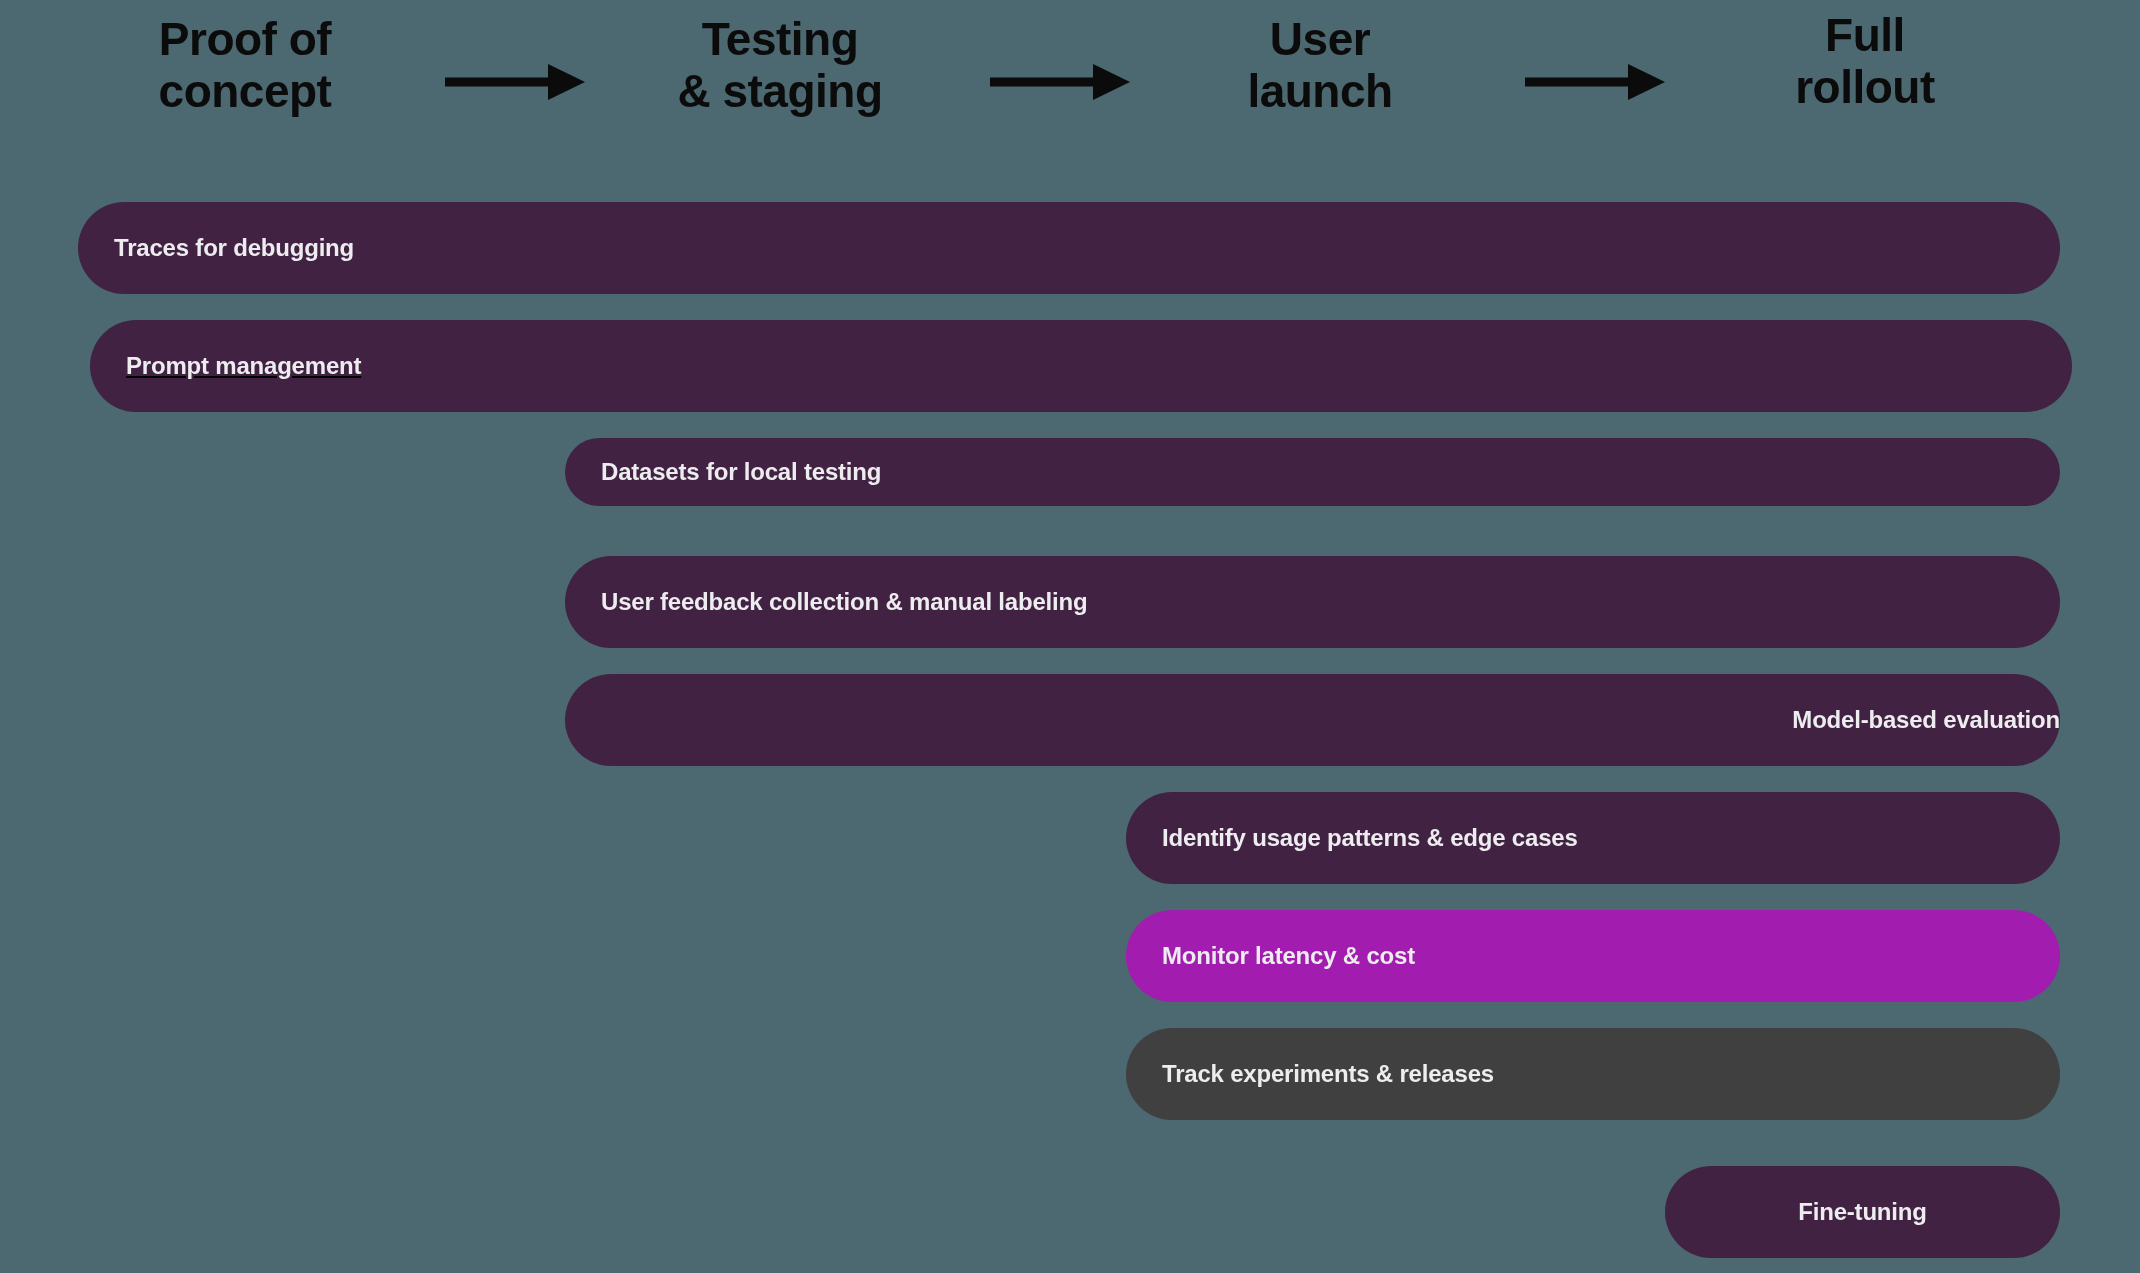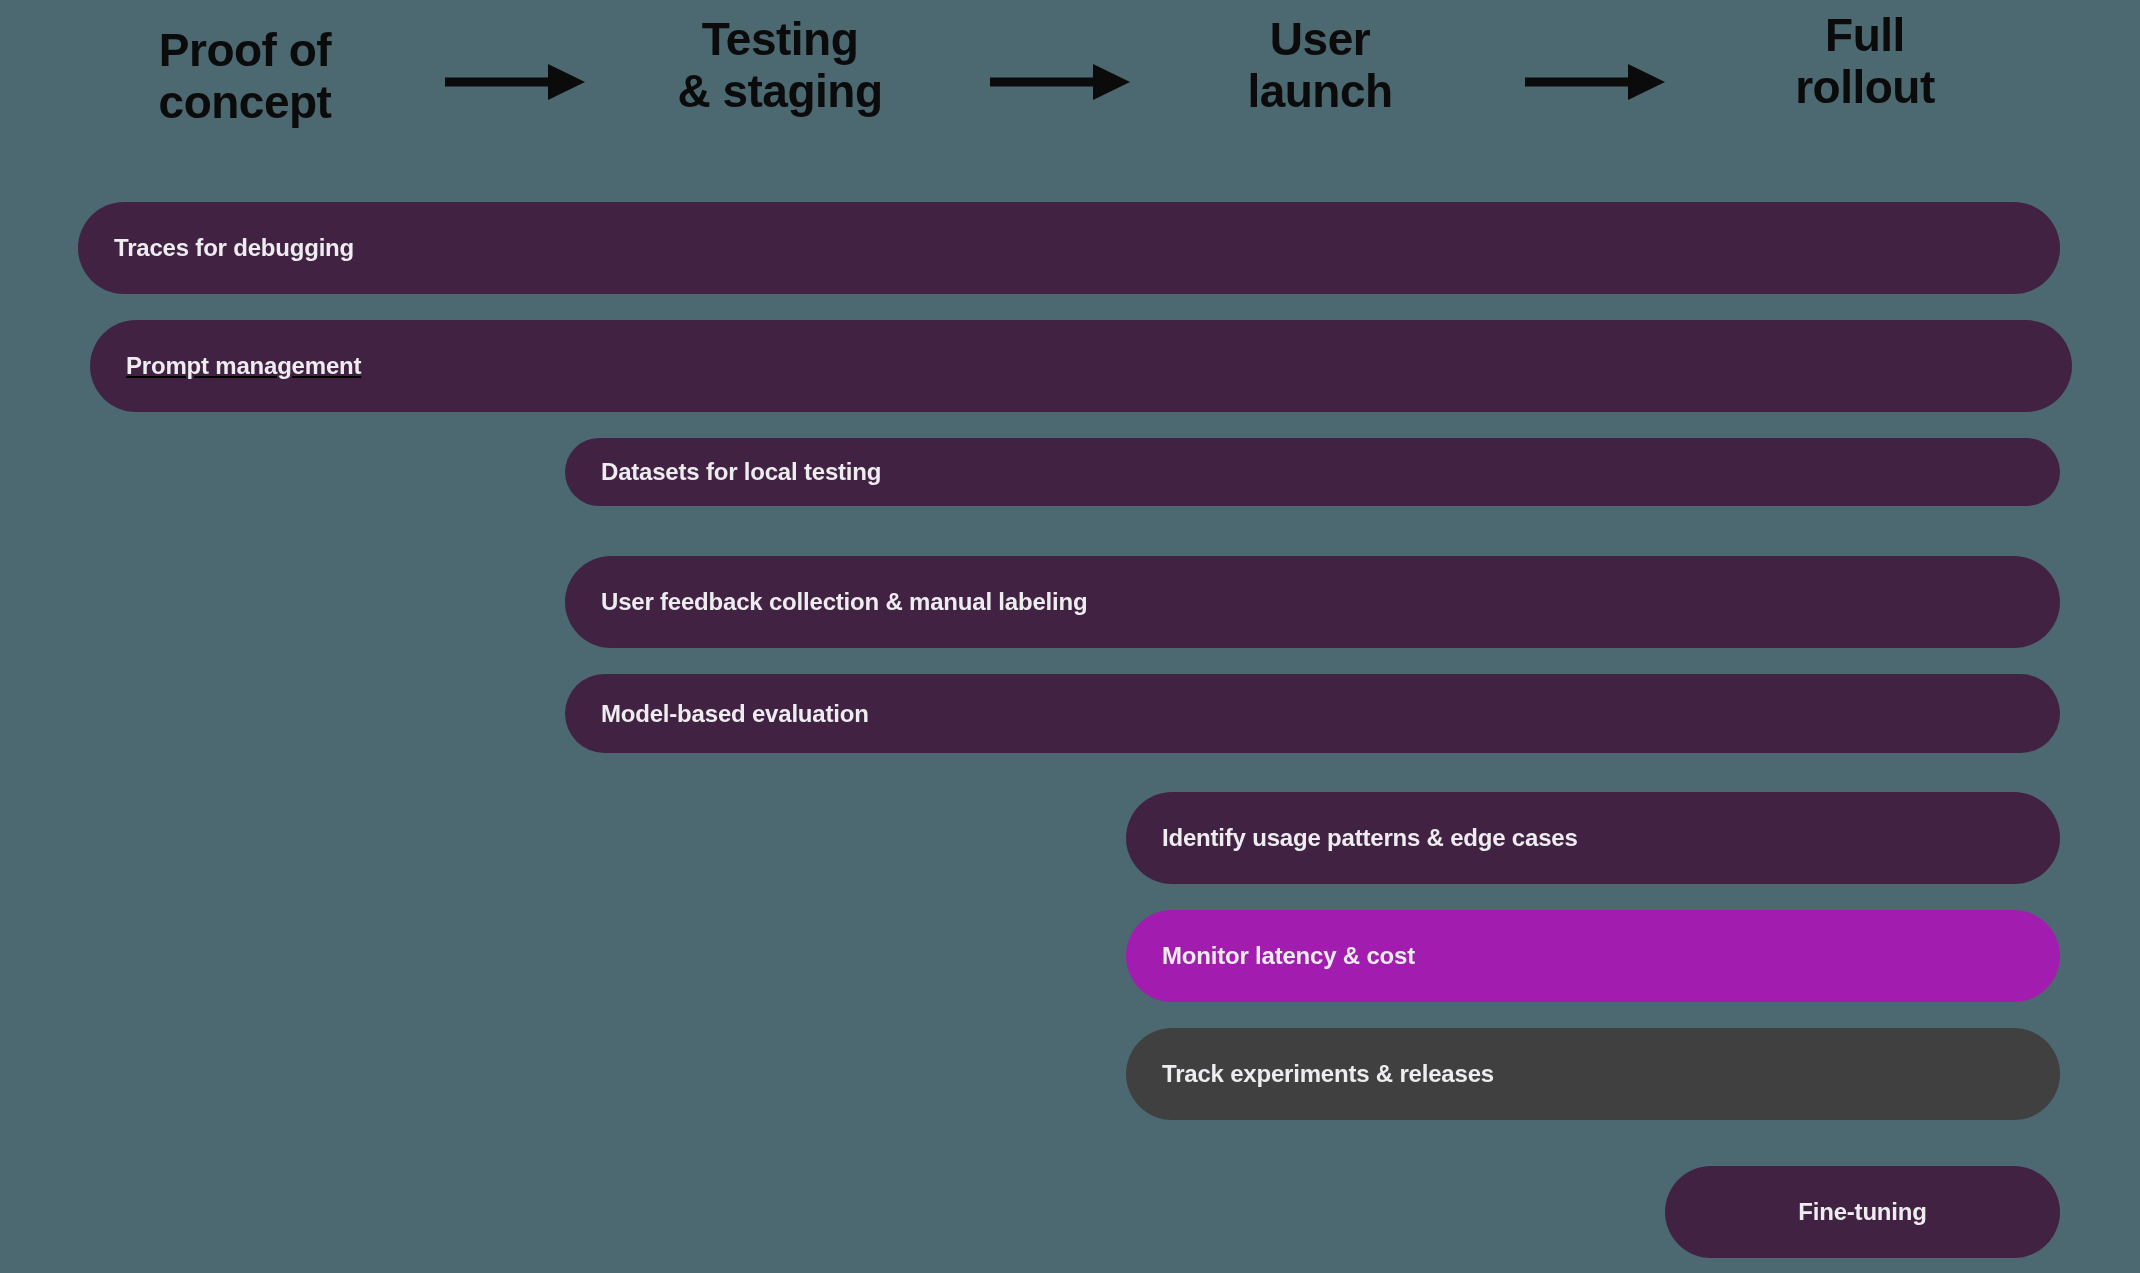--- a/index.html
+++ b/index.html
@@ -55,21 +55,21 @@
   .pill.centered .pill-label {
     padding-left: 0;
   }
 </style>
 </head>
 <body>
 
 <div id="canvas">
 
   <div id="stage-header">
-      <div class="stage-label" style="left: 245px; top: 25px;">Proof of
+      <div class="stage-label" style="left: 245px; top: 14px;">Proof of
 concept</div>
       <div class="stage-label" style="left: 780px; top: 14px;">Testing
 &amp; staging</div>
       <div class="stage-label" style="left: 1320px; top: 14px;">User
 launch</div>
       <div class="stage-label" style="left: 1865px; top: 10px;">Full
 rollout</div>
     </div>
   <div id="arrow-layer">
       <div style="position: absolute; left: 445px; top: 62px;"><svg width="140" height="40" viewBox="0 0 140 40" aria-hidden="true">
@@ -91,21 +91,21 @@
       </div>
       <div class="pill" style="left: 90px; top: 320px; width: 1982px; height: 92px; background: rgb(65, 34, 66); text-decoration: underline;">
         <span class="pill-label">Prompt management</span>
       </div>
       <div class="pill" style="left: 565px; top: 438px; width: 1495px; height: 68px; background: rgb(65, 34, 66);">
         <span class="pill-label">Datasets for local testing</span>
       </div>
       <div class="pill" style="left: 565px; top: 556px; width: 1495px; height: 92px; background: rgb(65, 34, 66);">
         <span class="pill-label">User feedback collection &amp; manual labeling</span>
       </div>
-      <div class="pill" style="left: 565px; top: 674px; width: 1495px; height: 79px; background: rgb(65, 34, 66);">
+      <div class="pill" style="left: 565px; top: 674px; width: 1495px; height: 92px; background: rgb(65, 34, 66); justify-content: flex-end;">
         <span class="pill-label">Model-based evaluation</span>
       </div>
       <div class="pill" style="left: 1126px; top: 792px; width: 934px; height: 92px; background: rgb(65, 34, 66);">
         <span class="pill-label">Identify usage patterns &amp; edge cases</span>
       </div>
       <div class="pill" style="left: 1126px; top: 910px; width: 934px; height: 92px; background: #a21caf;">
         <span class="pill-label">Monitor latency &amp; cost</span>
       </div>
       <div class="pill" style="left: 1126px; top: 1028px; width: 934px; height: 92px; background: #404040;">
         <span class="pill-label">Track experiments &amp; releases</span>

